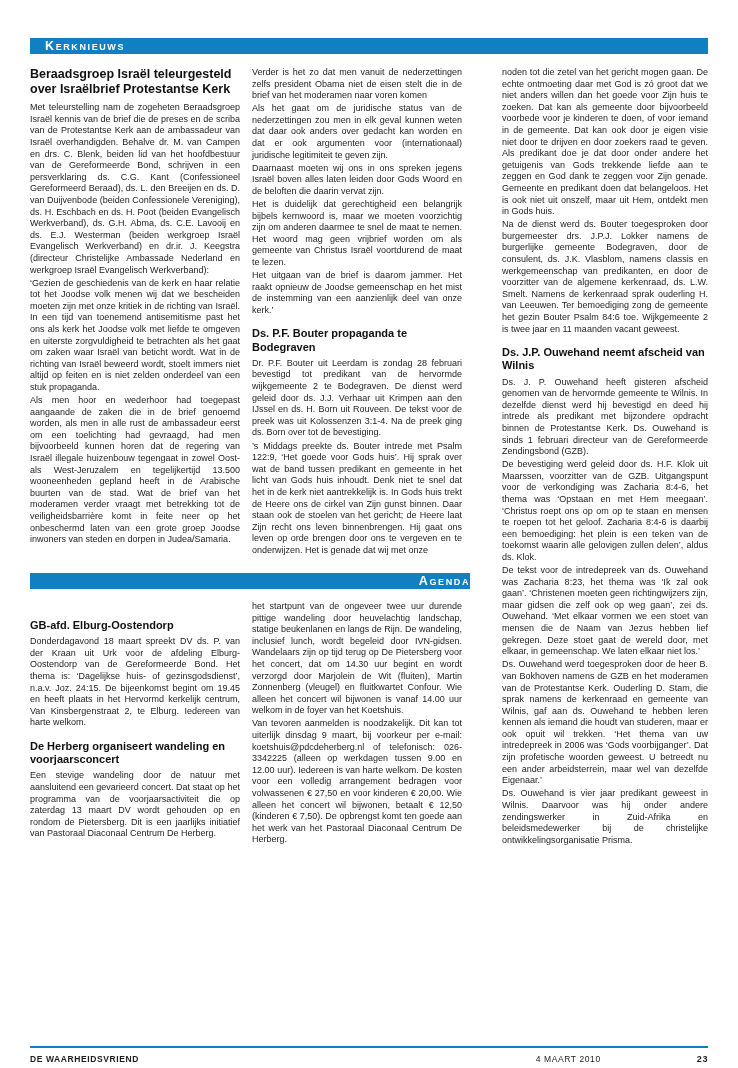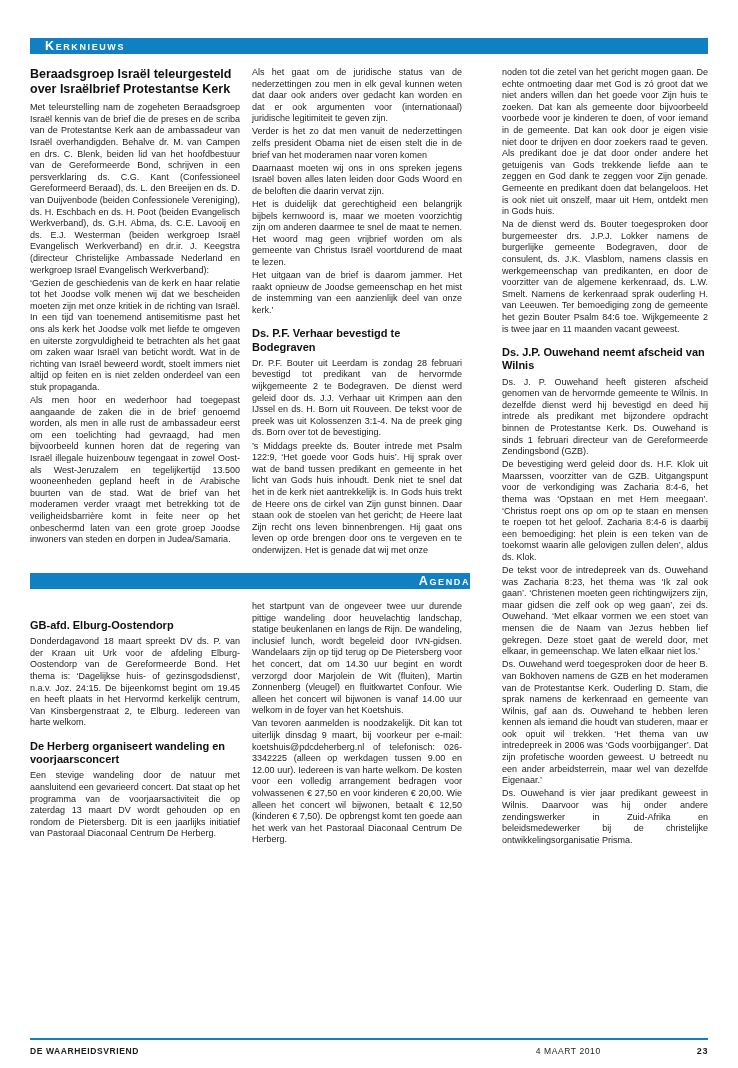--- a/index.html
+++ b/index.html
@@ -24,21 +24,21 @@
     margin:0 0 1.5px 0; overflow-wrap:break-word; hyphens:auto;
   }
   .article-title {
     font-size:12.5px; font-weight:bold; line-height:14.6px; margin:0 0 6px 0; color:#111;
   }
   .sub-title {
     font-size:11px; font-weight:bold; line-height:13.2px; margin:11px 0 4px 0; color:#111;
   }
   .sub-title.first { margin-top:18px; }
   .agenda-bar { margin:15px 0 12px 0;justify-content:flex-end; }
-  .footer { position:absolute; left:30px; right:30px; bottom:12px; }
+  .footer { position:absolute; left:30px; right:30px; bottom:4px; }
   .footer-line { height:2px; background:var(--accent,#1080c2); margin-bottom:6px; }
   .footer-row { display:flex; align-items:baseline; font-size:8.5px; letter-spacing:0.6px; }
   .footer-pub { font-weight:bold; flex:1; }
   .footer-date { margin-right:96px; }
   .footer-num { font-weight:bold; font-size:9px; }
 </style>
 </head>
 <body>
 
 <div class="page">
@@ -55,27 +55,27 @@
         <div class="col">
           <h1 class="article-title">Beraadsgroep Israël teleurgesteld over Israëlbrief Protestantse Kerk</h1>
           <div>
               <p class="para">Met teleurstelling nam de zogeheten Beraadsgroep Israël kennis van de brief die de preses en de scriba van de Protestantse Kerk aan de ambassadeur van Israël overhandigden. Behalve dr. M. van Campen en drs. C. Blenk, beiden lid van het hoofdbestuur van de Gereformeerde Bond, schrijven in een persverklaring ds. C.G. Kant (Confessioneel Gereformeerd Beraad), ds. L. den Breeijen en ds. D. van Duijvenbode (beiden Confessionele Vereniging), ds. H. Eschbach en ds. H. Poot (beiden Evangelisch Werkverband), ds. G.H. Abma, ds. C.E. Lavooij en ds. E.J. Westerman (beiden werkgroep Israël Evangelisch Werkverband) en dr.ir. J. Keegstra (directeur Christelijke Ambassade Nederland en werkgroep Israël Evangelisch Werkverband):</p>
               <p class="para">‘Gezien de geschiedenis van de kerk en haar relatie tot het Joodse volk menen wij dat we bescheiden moeten zijn met onze kritiek in de richting van Israël. In een tijd van toenemend antisemitisme past het ons als kerk het Joodse volk met liefde te omgeven en uiterste zorgvuldigheid te betrachten als het gaat om zaken waar Israël van beticht wordt. Wat in de richting van Israël beweerd wordt, stoelt immers niet altijd op feiten en is niet zelden onderdeel van een stuk propaganda.</p>
               <p class="para">Als men hoor en wederhoor had toegepast aangaande de zaken die in de brief genoemd worden, als men in alle rust de ambassadeur eerst om een toelichting had gevraagd, had men bijvoorbeeld kunnen horen dat de regering van Israël illegale huizenbouw tegengaat in zowel Oost- als West-Jeruzalem en tegelijkertijd 13.500 wooneenheden gepland heeft in de Arabische buurten van de stad. Wat de brief van het moderamen verder vraagt met betrekking tot de veiligheidsbarrière komt in feite neer op het onbeschermd laten van een grote groep Joodse inwoners van steden en dorpen in Judea/Samaria.</p>
             </div>
         </div>
         <div class="col">
           <div>
+              <p class="para">Verder is het zo dat men vanuit de nederzettingen zelfs president Obama niet de eisen stelt die in de brief van het moderamen naar voren komen</p>
               <p class="para">Als het gaat om de juridische status van de nederzettingen zou men in elk geval kunnen weten dat daar ook anders over gedacht kan worden en dat er ook argumenten voor (internationaal) juridische legitimiteit te geven zijn.</p>
-              <p class="para">Verder is het zo dat men vanuit de nederzettingen zelfs president Obama niet de eisen stelt die in de brief van het moderamen naar voren komen</p>
               <p class="para">Daarnaast moeten wij ons in ons spreken jegens Israël boven alles laten leiden door Gods Woord en de beloften die daarin vervat zijn.</p>
               <p class="para">Het is duidelijk dat gerechtigheid een belangrijk bijbels kernwoord is, maar we moeten voorzichtig zijn om anderen daarmee te snel de maat te nemen. Het woord mag geen vrijbrief worden om als gemeente van Christus Israël voortdurend de maat te lezen.</p>
               <p class="para">Het uitgaan van de brief is daarom jammer. Het raakt opnieuw de Joodse gemeenschap en het mist de instemming van een aanzienlijk deel van onze kerk.’</p>
             </div>
-          <h2 class="sub-title">Ds. P.F. Verhaar bevestigd te Bodegraven</h2>
+          <h2 class="sub-title">Ds. P.F. Bouter propaganda te Bodegraven</h2>
           <div>
               <p class="para">Dr. P.F. Bouter uit Leerdam is zondag 28 februari bevestigd tot predikant van de hervormde wijkgemeente 2 te Bodegraven. De dienst werd geleid door ds. J.J. Verhaar uit Krimpen aan den IJssel en ds. H. Born uit Rouveen. De tekst voor de preek was uit Kolossenzen 3:1-4. Na de preek ging ds. Born over tot de bevestiging.</p>
               <p class="para">’s Middags preekte ds. Bouter intrede met Psalm 122:9, ‘Het goede voor Gods huis’. Hij sprak over wat de band tussen predikant en gemeente in het licht van Gods huis inhoudt. Denk niet te snel dat het in de kerk niet aantrekkelijk is. In Gods huis trekt de Heere ons de cirkel van Zijn gunst binnen. Daar staan ook de stoelen van het gericht; de Heere laat Zijn recht ons leven binnenbrengen. Hij gaat ons leven op orde brengen door ons te vergeven en te onderwijzen. Het is genade dat wij met onze</p>
             </div>
         </div>
       </div>
 
       <div class="section-bar agenda-bar">
         <span>Agenda</span>
       </div>

